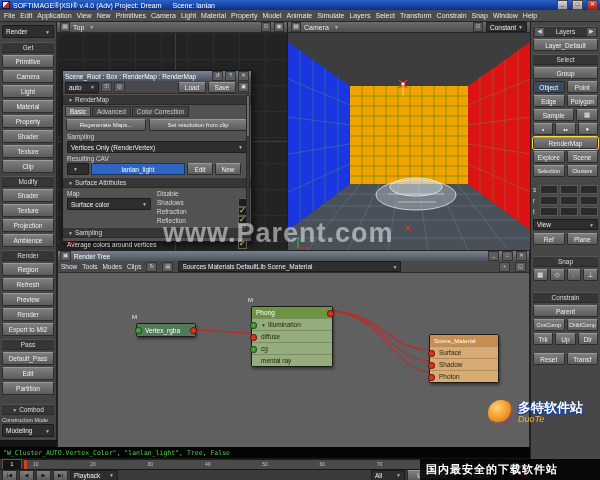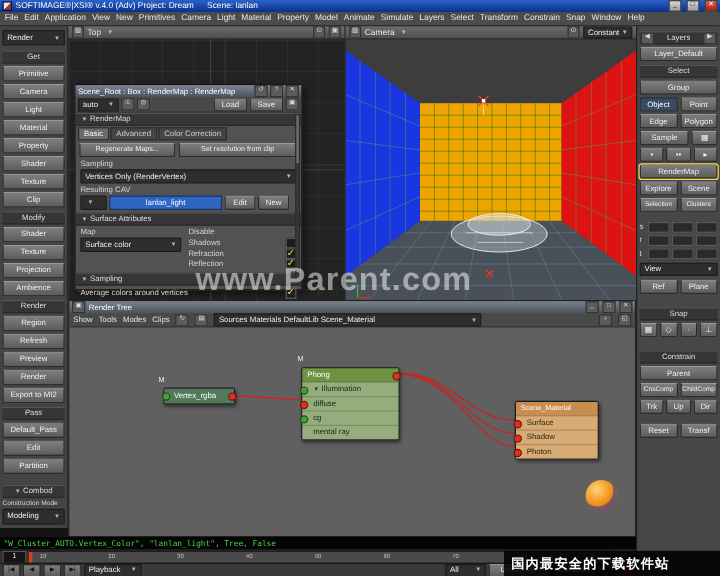--- a/index.html
+++ b/index.html
@@ -572,16 +572,20 @@
   <span class="dd" style="width:50px;height:9px;">
     <span>Animation</span>
     <span class="car">▼</span>
   </span>
   <span style="width:7px;height:7px;border-radius:50%;background:#c82814;border:1px solid #3a0b05;"></span>
 </div>
 
 <div class="a wm-center" style="left:163px;top:218px;">www.Parent.com</div>
 <div class="a logo" style="left:488px;top:400px;">
   <span class="logo-ball"></span>
+  <span style="display:flex;flex-direction:column;line-height:1.1;">
+    <span class="logo-title">多特软件站</span>
+    <span class="logo-sub">DuoTe</span>
+  </span>
 </div>
 <div class="a caption" style="left:420px;top:459px;width:180px;height:21px;">
   <span>国内最安全的下载软件站</span>
 </div>
 
 </body></html>

